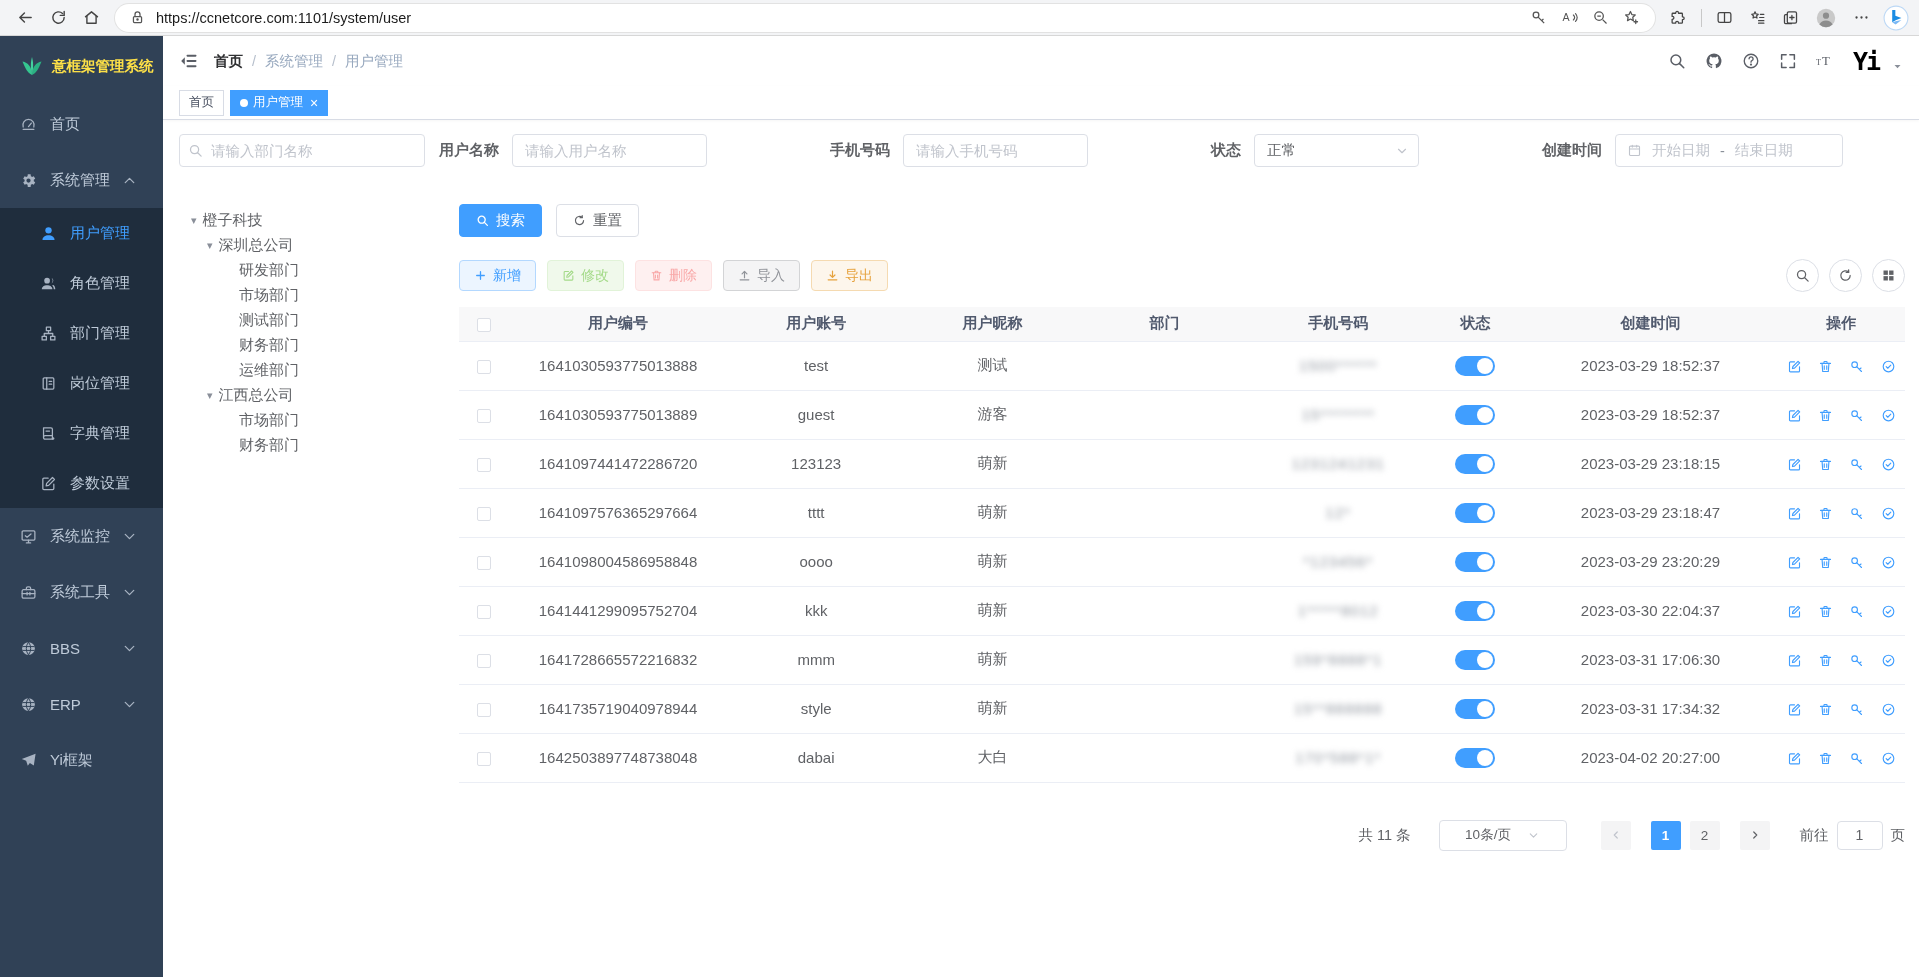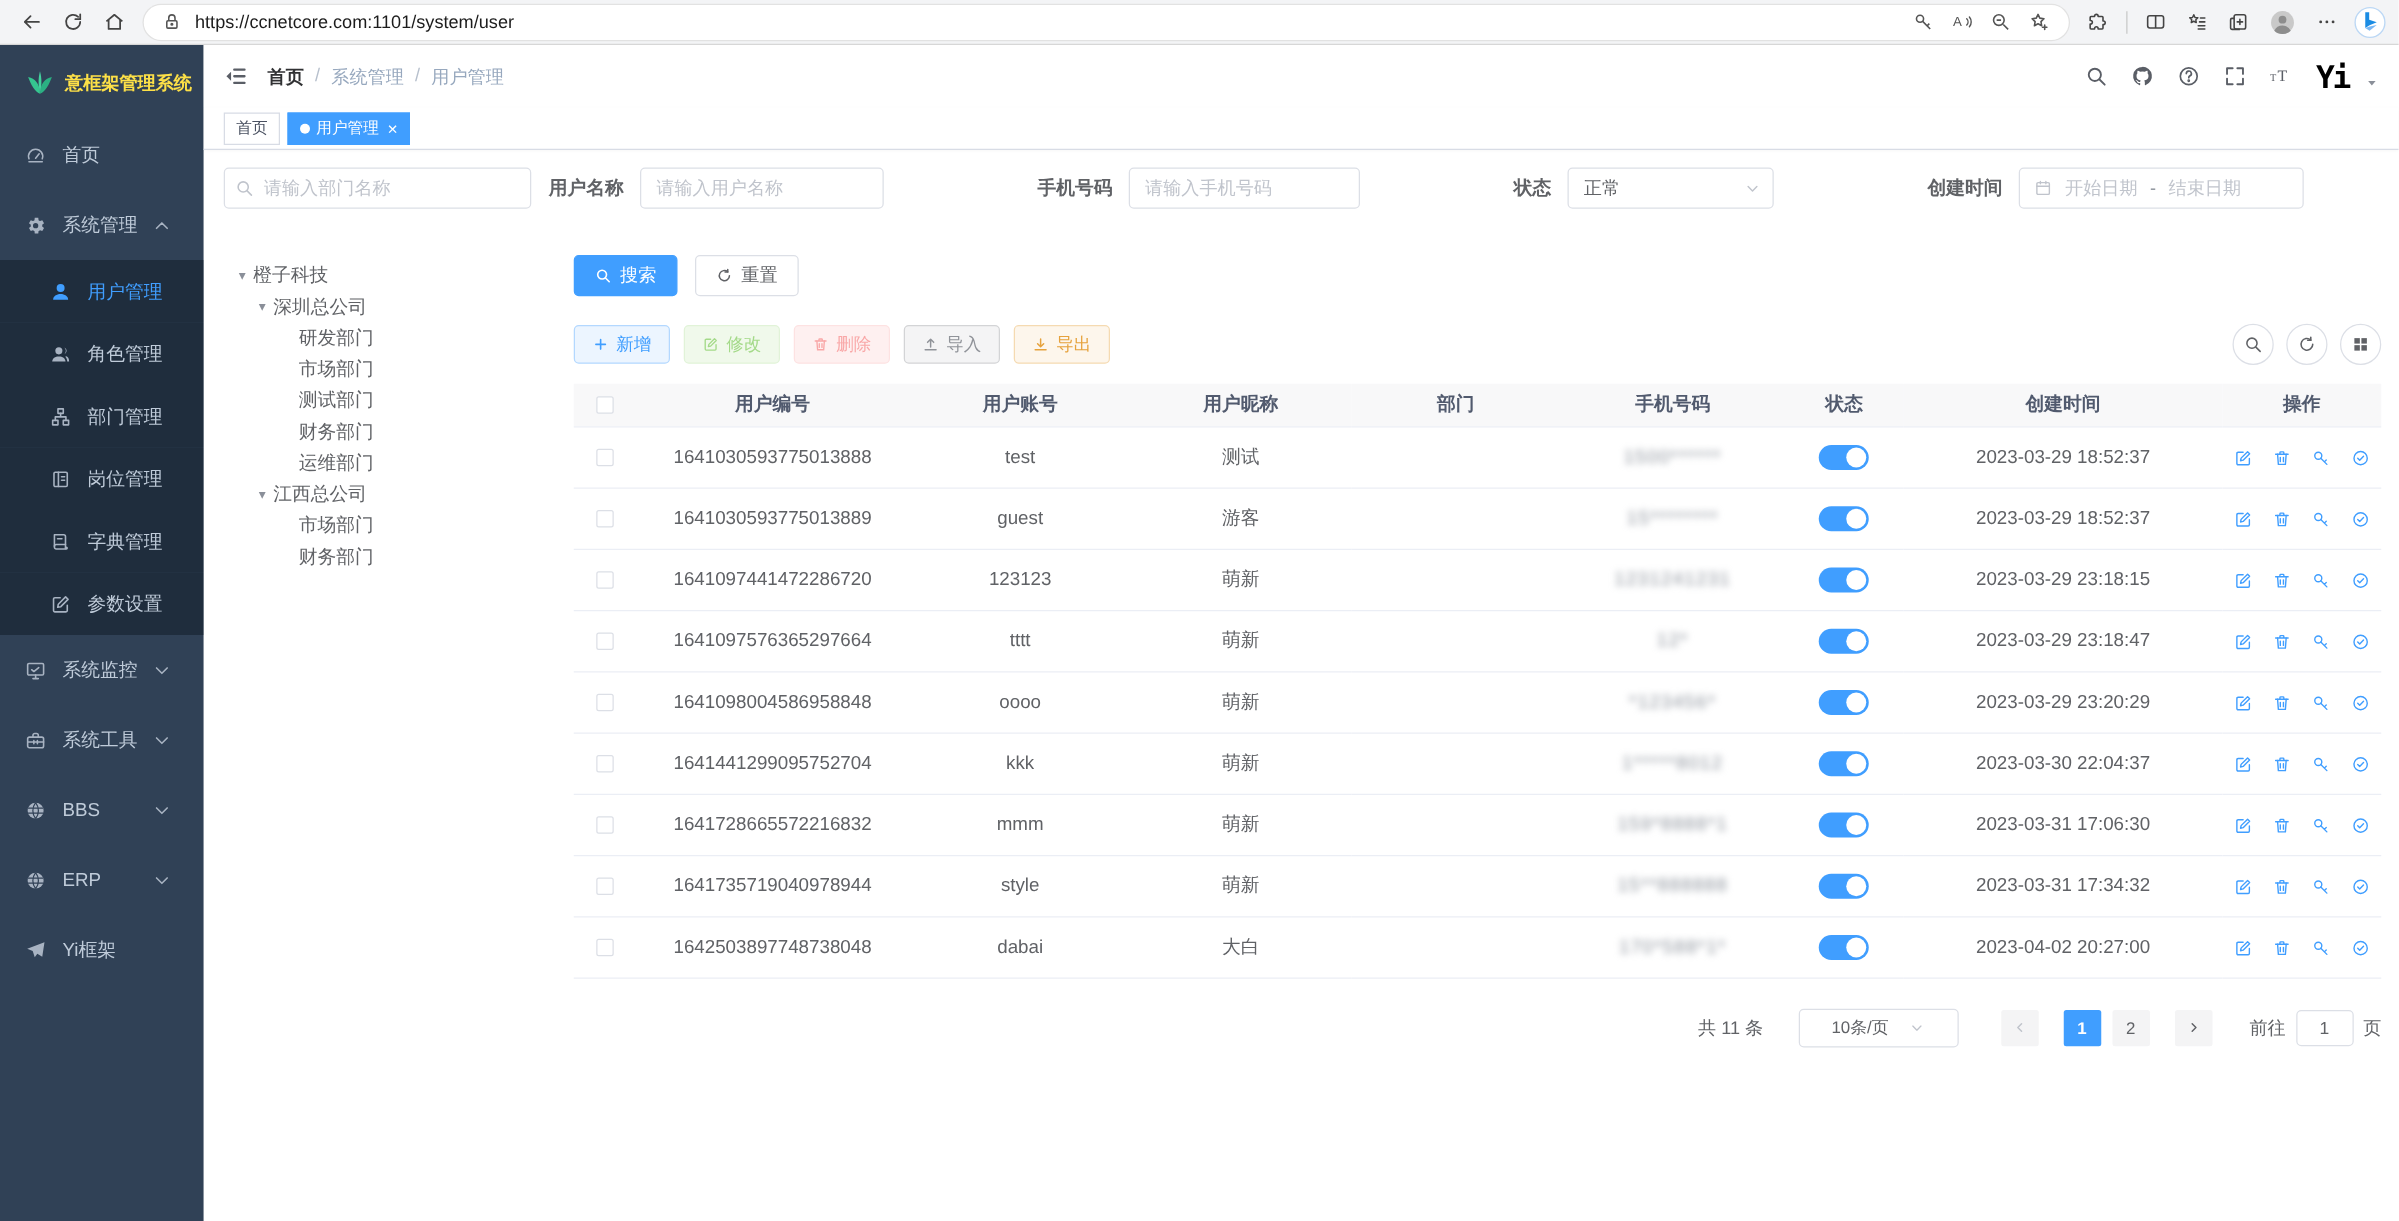--- a/index.html
+++ b/index.html
@@ -115,21 +115,21 @@
      white-space:nowrap;overflow:hidden}
   .cb{display:inline-block;width:14px;height:14px;border:1px solid #dcdfe6;border-radius:2px;
       background:#fff;vertical-align:middle;cursor:pointer}
   .switch{display:inline-block;width:40px;height:20px;border-radius:10px;background:#409eff;
           position:relative;vertical-align:middle;cursor:pointer}
   .switch::after{content:"";position:absolute;right:2px;top:2px;width:16px;height:16px;border-radius:50%;background:#fff}
   .ph.blur{filter:blur(3px);color:#8f959e;letter-spacing:1px}
   .aic{width:15px;height:15px;color:#409eff;display:inline-block;margin:0 6px;vertical-align:middle;cursor:pointer}
 
   
-  .pager{display:flex;align-items:center;justify-content:flex-end;gap:20px;margin-top:24px;
+  .pager{display:flex;align-items:center;justify-content:flex-end;gap:20px;margin-top:37px;
          font-size:14.5px;color:#606266;padding-bottom:24px}
   .ptotal{margin-right:8px}
   .psel{width:128px;height:31px;border:1px solid #dcdfe6;border-radius:4px;display:flex;
         align-items:center;justify-content:center;gap:16px;font-size:13.5px;color:#606266;
         background:#fff;cursor:pointer;margin-right:14px}
   .psel .ic{width:13px;height:13px;color:#c0c4cc}
   .pbtn{min-width:30px;height:29px;border:none;background:#f4f4f5;border-radius:2px;
         display:inline-flex;align-items:center;justify-content:center;color:#606266;
         font-size:13.5px;cursor:pointer;font-family:inherit}
   .pbtn.on{background:#409eff;color:#fff;font-weight:700}

